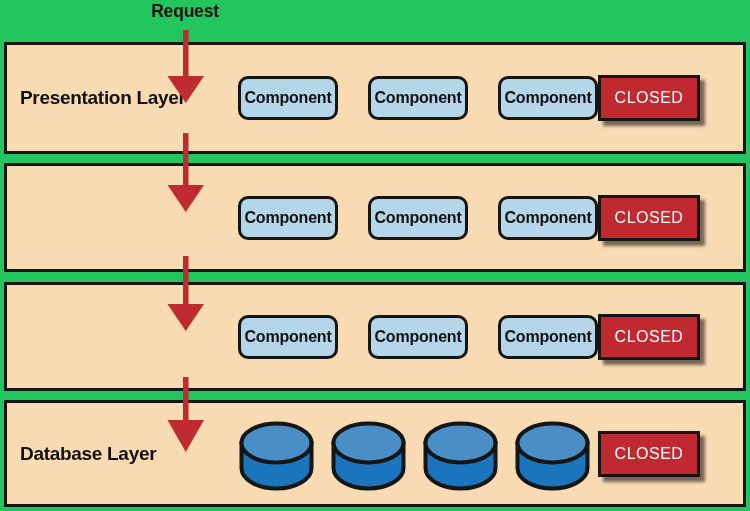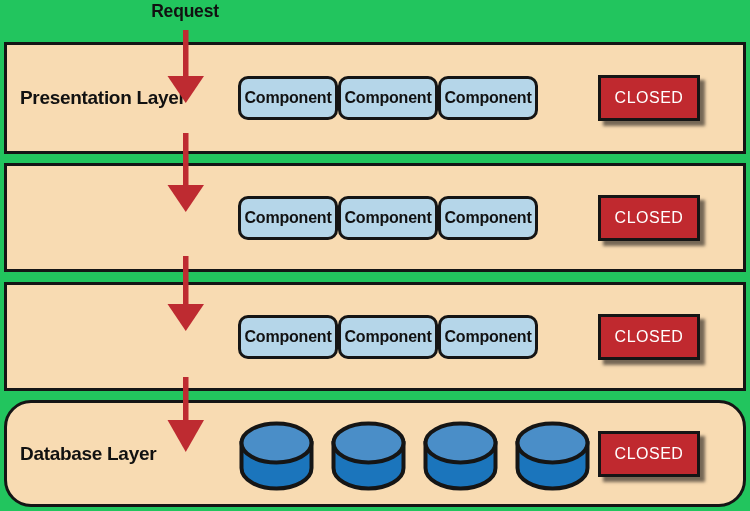--- a/index.html
+++ b/index.html
@@ -49,38 +49,39 @@
     position: absolute;
     left: 4px;
     width: 742px;
     box-sizing: border-box;
     background: var(--layer-bg);
     border: 3px solid var(--border);
   }
   .layer-1 { top: 42px;  height: 112px; }
   .layer-2 { top: 163px; height: 109px; }
   .layer-3 { top: 282px; height: 109px; }
-  .layer-4 { top: 400px; height: 107px; border-radius: 27px; }
+  .layer-4 { top: 400px; height: 107px; }
   .layer-label {
     position: absolute;
     left: 13px;
     top: 50%;
     transform: translateY(-50%);
     font-size: 19px;
     font-weight: 600;
     letter-spacing: -0.3px;
     color: #111;
     white-space: nowrap;
   }
   .components {
     position: absolute;
     left: 231px;
     top: 50%;
     transform: translateY(-50%);
     display: flex;
+    gap: 30px;
   }
   .component {
     box-sizing: border-box;
     width: 100px;
     height: 44px;
     background: var(--component-bg);
     border: 3px solid var(--border);
     border-radius: 10px;
     display: flex;
     align-items: center;

